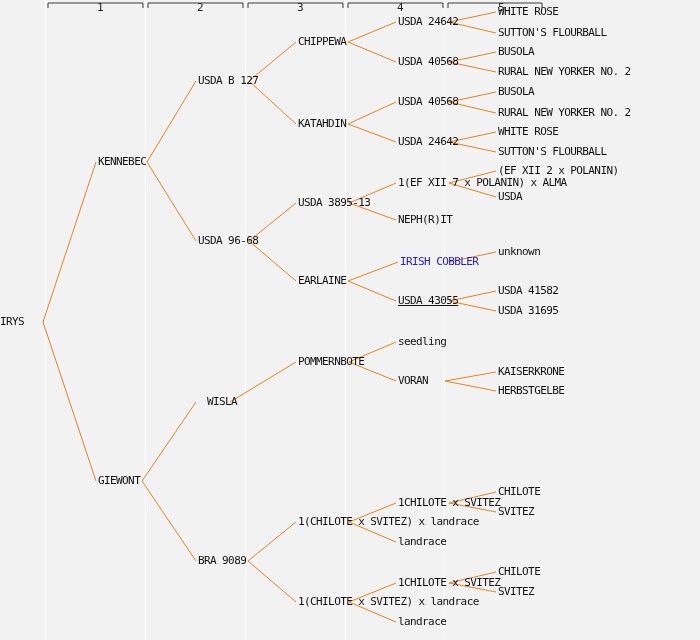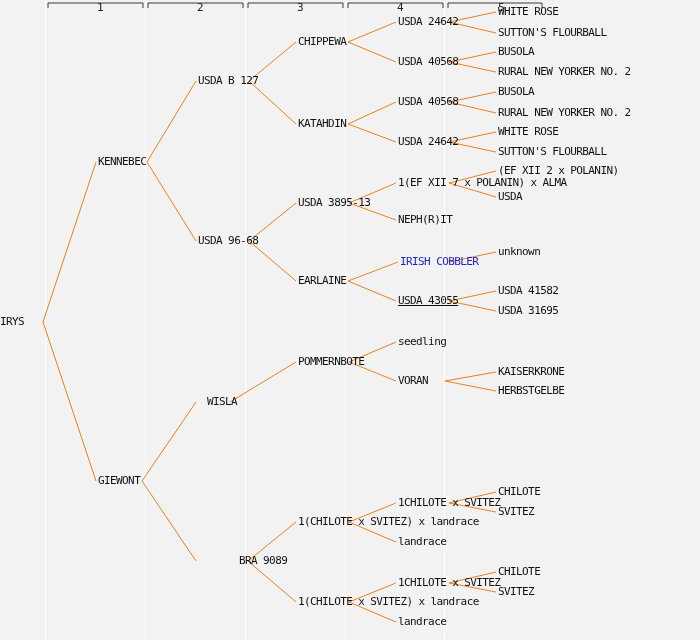--- a/index.html
+++ b/index.html
@@ -107,21 +107,21 @@
       <span class="gen-num" style="left: 400px;">4</span>
       <span class="gen-num" style="left: 501px;">5</span>
     </div>
   <div id="node-labels">
       <span class="node" style="left: 0px; top: 315px; color: rgb(17, 17, 17);">IRYS</span>
       <span class="node" style="left: 98px; top: 155px; color: rgb(17, 17, 17);">KENNEBEC</span>
       <span class="node" style="left: 98px; top: 474px; color: rgb(17, 17, 17);">GIEWONT</span>
       <span class="node" style="left: 198px; top: 74px; color: rgb(17, 17, 17);">USDA B 127</span>
       <span class="node" style="left: 198px; top: 234px; color: rgb(17, 17, 17);">USDA 96-68</span>
       <span class="node" style="left: 198px; top: 395px; color: rgb(17, 17, 17); margin-left: 9px;">WISLA</span>
-      <span class="node" style="left: 198px; top: 554px; color: rgb(17, 17, 17); margin-left: 41px;">BRA 9089</span>
+      <span class="node" style="left: 198px; top: 554px; color: rgb(17, 17, 17);">BRA 9089</span>
       <span class="node" style="left: 298px; top: 35px; color: rgb(17, 17, 17);">CHIPPEWA</span>
       <span class="node" style="left: 298px; top: 117px; color: rgb(17, 17, 17);">KATAHDIN</span>
       <span class="node" style="left: 298px; top: 196px; color: rgb(17, 17, 17);">USDA 3895-13</span>
       <span class="node" style="left: 298px; top: 274px; color: rgb(17, 17, 17);">EARLAINE</span>
       <span class="node" style="left: 298px; top: 355px; color: rgb(17, 17, 17);">POMMERNBOTE</span>
       <span class="node" style="left: 298px; top: 515px; color: rgb(17, 17, 17);">1(CHILOTE x SVITEZ) x landrace</span>
       <span class="node" style="left: 298px; top: 595px; color: rgb(17, 17, 17);">1(CHILOTE x SVITEZ) x landrace</span>
       <span class="node" style="left: 398px; top: 15px; color: rgb(17, 17, 17);">USDA 24642</span>
       <span class="node" style="left: 398px; top: 55px; color: rgb(17, 17, 17);">USDA 40568</span>
       <span class="node" style="left: 398px; top: 95px; color: rgb(17, 17, 17);">USDA 40568</span>

